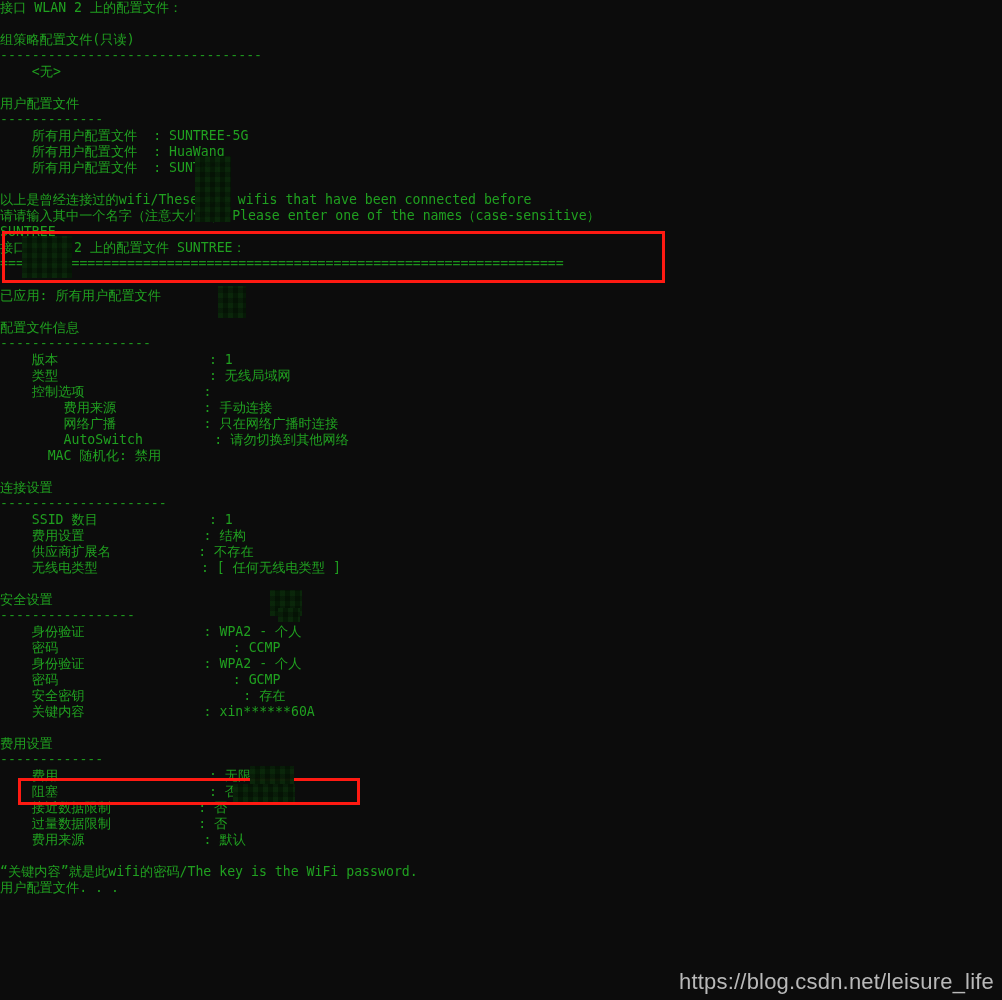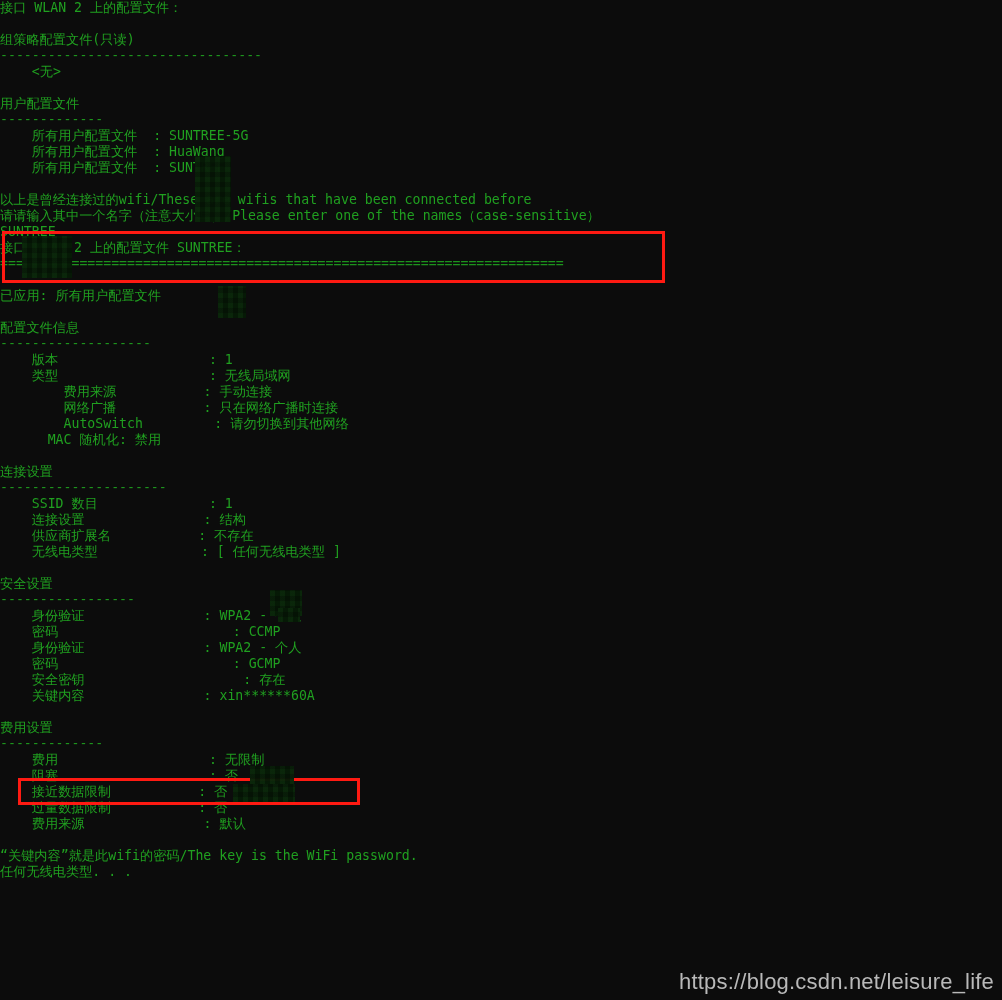--- a/index.html
+++ b/index.html
@@ -97,29 +97,30 @@
     <div class="line">SUNTREE</div>
     <div class="line">接口 WLAN 2 上的配置文件 SUNTREE：</div>
     <div class="line sep">=======================================================================</div>
     <div class="line blank"></div>
     <div class="line">已应用: 所有用户配置文件</div>
     <div class="line blank"></div>
     <div class="line">配置文件信息</div>
     <div class="line sep">-------------------</div>
     <div class="line">    版本                   : 1</div>
     <div class="line">    类型                   : 无线局域网</div>
+    <div class="line">    控制选项               :</div>
     <div class="line">        费用来源           : 手动连接</div>
     <div class="line">        网络广播           : 只在网络广播时连接</div>
     <div class="line">        AutoSwitch         : 请勿切换到其他网络</div>
     <div class="line">      MAC 随机化: 禁用</div>
     <div class="line blank"></div>
     <div class="line">连接设置</div>
     <div class="line sep">---------------------</div>
     <div class="line">    SSID 数目              : 1</div>
-    <div class="line">    连接设置               : 结构</div>
+    <div class="line">    费用设置               : 结构</div>
     <div class="line">    供应商扩展名           : 不存在</div>
     <div class="line">    无线电类型             : [ 任何无线电类型 ]</div>
     <div class="line blank"></div>
     <div class="line">安全设置</div>
     <div class="line sep">-----------------</div>
     <div class="line">    身份验证               : WPA2 - 个人</div>
     <div class="line">    密码                      : CCMP</div>
     <div class="line">    身份验证               : WPA2 - 个人</div>
     <div class="line">    密码                      : GCMP</div>
     <div class="line">    安全密钥                    : 存在</div>
@@ -127,21 +128,21 @@
     <div class="line blank"></div>
     <div class="line">费用设置</div>
     <div class="line sep">-------------</div>
     <div class="line">    费用                   : 无限制</div>
     <div class="line">    阻塞                   : 否</div>
     <div class="line">    接近数据限制           : 否</div>
     <div class="line">    过量数据限制           : 否</div>
     <div class="line">    费用来源               : 默认</div>
     <div class="line blank"></div>
     <div class="line">“关键内容”就是此wifi的密码/The key is the WiFi password.</div>
-    <div class="line">任何无线电类型. . .</div>
+    <div class="line">用户配置文件. . .</div>
   </div>
 
 <div class="redbox" id="redbox-prompt"></div>
 <div class="redbox" id="redbox-key"></div>
 
 <div class="mosaic" id="mosaic-profiles"></div>
 <div class="mosaic" id="mosaic-prompt"></div>
 <div class="mosaic" id="mosaic-title"></div>
 <div class="mosaic" id="mosaic-ssid"></div>
 <div class="mosaic" id="mosaic-nettype"></div>

